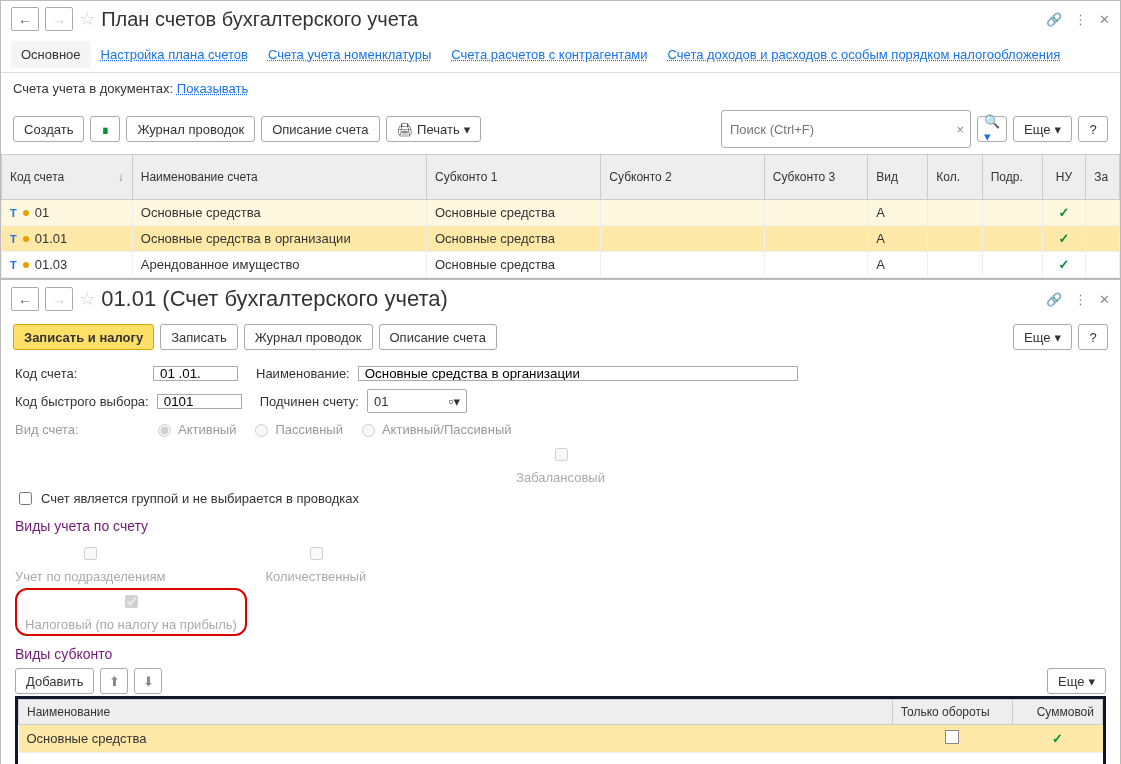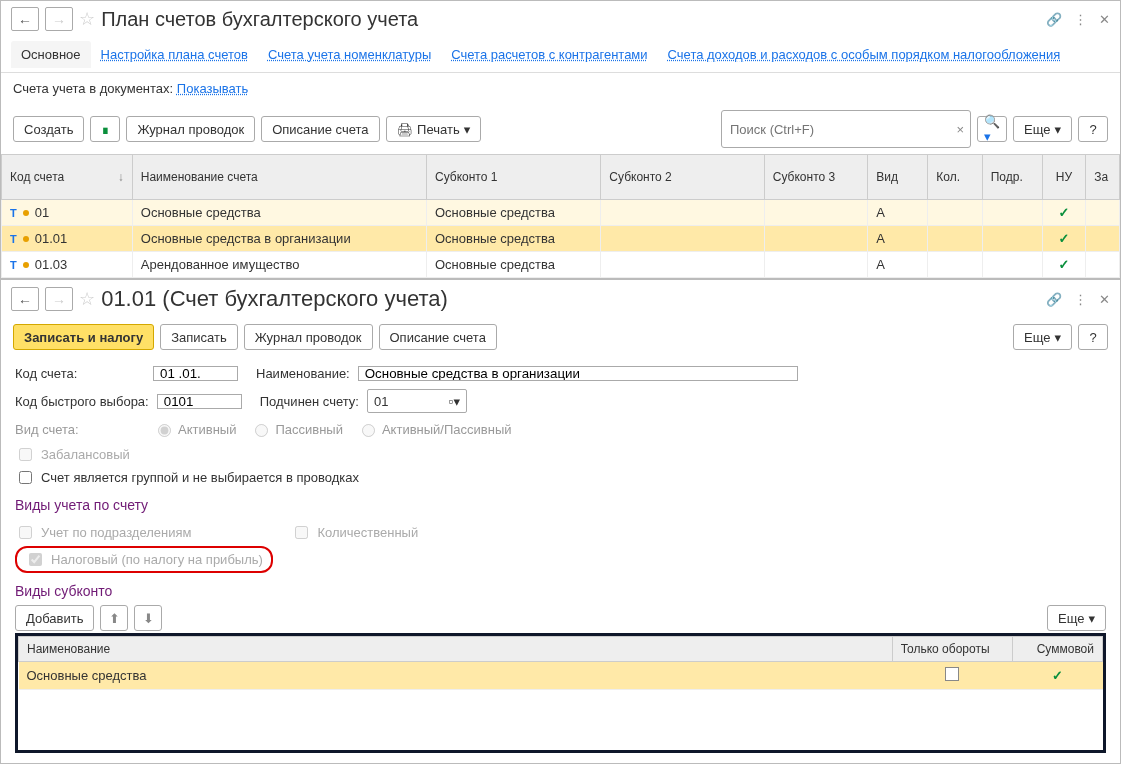--- a/index.html
+++ b/index.html
@@ -37,21 +37,21 @@
 .sort-icon { float: right; color: #888; }
 .detail-window { border: 1px solid #bbb; }
 .form-area { padding: 10px 14px; }
 .form-row { display: flex; align-items: center; gap: 8px; margin-bottom: 8px; }
 .form-row label { min-width: 130px; }
 .input { border: 1px solid #aaa; padding: 3px 6px; height: 15px; border-radius: 0; }
 .input-wide { flex: 1; max-width: 440px; }
 .radio-group { display: flex; gap: 14px; align-items: center; color: #999; }
 .radio-group label { min-width: auto; display: flex; align-items: center; gap: 4px; }
 .cb-row { display: flex; align-items: center; gap: 6px; margin: 4px 0; }
-.cb-row.disabled { color: #aaa; }
+.cb-row.disabled { color: #aaa; flex-direction: column; }
 .section-title { color: #701a75; font-size: 14px; margin: 10px 0 6px 0; }
 .highlight-ring { border: 2px solid #d00; border-radius: 12px; padding: 2px 8px; display: inline-flex; align-items: center; gap: 6px; }
 .select-input { border: 1px solid #aaa; padding: 3px 6px; height: 24px; border-radius: 2px; width: 100px; display: inline-flex; align-items: center; justify-content: space-between; }
 .arrow-btn { width: 28px; height: 26px; border: 1px solid #aaa; background: #fff; border-radius: 3px; display: inline-flex; align-items: center; justify-content: center; cursor: pointer; color: #888; }
 .grid2-wrap { margin-top: 2px; border: 3px solid #0f172a; height: 120px; overflow: auto; }
 .grid2 { width: 100%; border-collapse: collapse; }
 .grid2 th { background: #eee; border: 1px solid #ccc; padding: 5px 8px; text-align: left; font-weight: normal; font-size: 12px; }
 .grid2 td { border-bottom: 1px solid #eee; padding: 5px 8px; }
 .grid2 tr.sel td { background: #ffe9a8; }
 .checkbox-empty { width: 14px; height: 14px; border: 1px solid #888; display: inline-block; background: #fff; }

